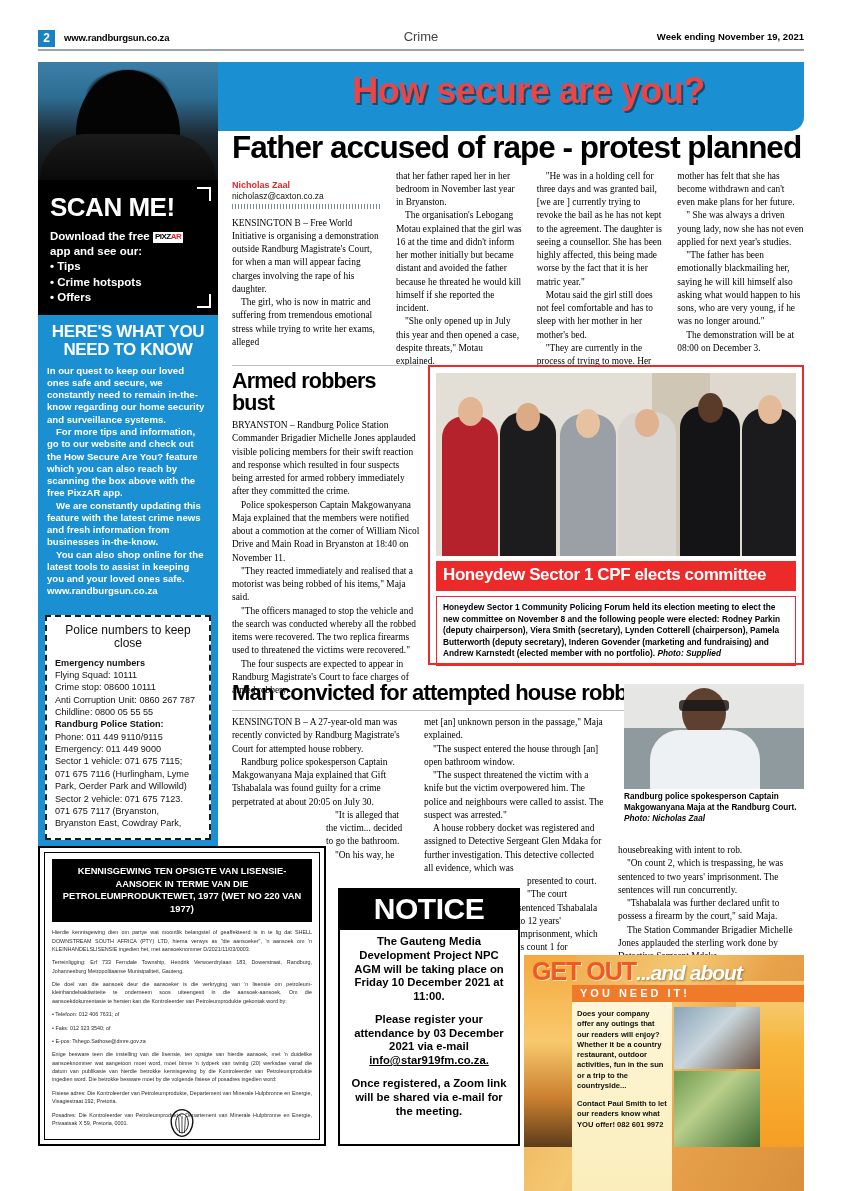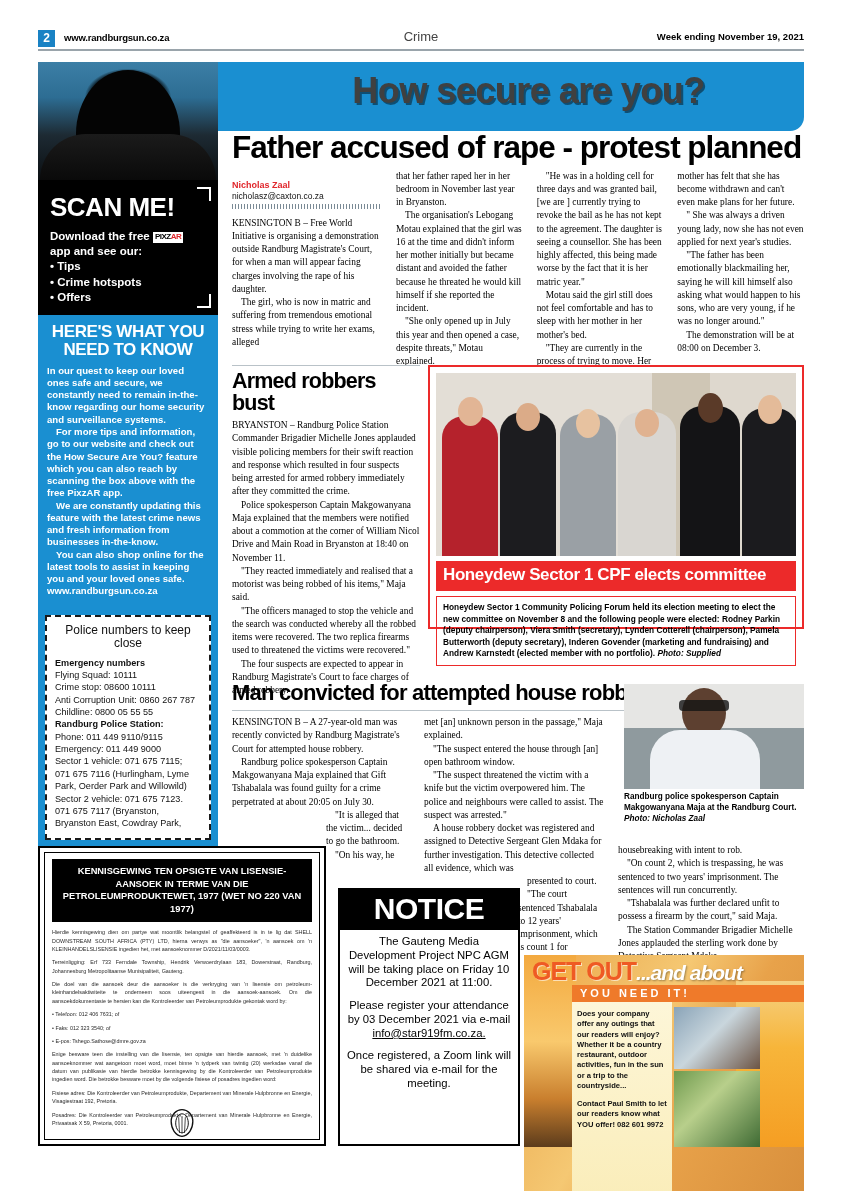--- a/index.html
+++ b/index.html
@@ -39,21 +39,21 @@
   
   .hero { position:absolute; left:38px; top:62px; width:766px; height:69px; }
   .hero-bg {
     position:absolute; inset:0; background:#1a8fd1;
     border-radius:0 0 14px 0;
   }
   .hero-title {
     position:absolute; left:245px; right:30px; top:8px;
     text-align:center;
     font-family:"Liberation Sans", sans-serif; font-weight:bold;
-    font-size:36px; color:#404040; letter-spacing:-0.5px;
+    font-size:36px; color:#ef4444; letter-spacing:-0.5px;
     text-shadow:2px 2px 0 rgba(0,0,0,.45);
   }
 
   
   .hood-photo {
     position:absolute; left:38px; top:62px; width:180px; height:118px;
     background:
       radial-gradient(ellipse 60px 40px at 50% 30%, #000 0%, #000 60%, rgba(0,0,0,0) 72%),
       linear-gradient(180deg,#3c7fa6 0%, #2d6d93 30%, #1d2a33 62%, #0b0f12 100%);
     overflow:hidden;
@@ -140,21 +140,21 @@
 
   
   .notice {
     position:absolute; left:338px; top:888px; width:182px; height:258px;
     background:#fff; border:2px solid #000;
   }
   .notice-head {
     background:#000; color:#fff; text-align:center; padding:2px 0 4px 0;
     font-family:"Liberation Sans", sans-serif; font-weight:bold; font-size:30px; letter-spacing:-0.5px;
   }
-  .notice-body { padding:5px 7px; text-align:center; font-family:"Liberation Sans", sans-serif; font-weight:normal; font-size:11.3px; line-height:1.22; }
+  .notice-body { padding:5px 7px; text-align:center; font-family:"Liberation Sans", sans-serif; font-weight:bold; font-size:11.3px; line-height:1.22; }
   .notice-body p { margin:0 0 9px 0; }
   .notice-body a { color:#000; text-decoration:underline; }
 
   
   .main { position:absolute; left:232px; top:132px; width:572px; }
 
   h1.lead {
     margin:0; font-family:"Liberation Sans", sans-serif; font-weight:bold;
     font-size:31.5px; letter-spacing:-1px; line-height:1.0;
   }
@@ -174,21 +174,21 @@
 
   
   .sec2 { position:absolute; left:232px; top:365px; width:572px; }
   h2.sub {
     margin:0 0 5px 0; font-family:"Liberation Sans", sans-serif; font-weight:bold;
     font-size:21.5px; letter-spacing:-0.8px; line-height:1;
   }
   .rule-top { border-top:1px solid #b9c2c8; margin-bottom:5px; }
 
   .photo-card {
-    position:absolute; left:428px; top:365px; width:376px; height:264px;
+    position:absolute; left:428px; top:365px; width:376px; height:300px;
     border:2.5px solid #ec2a2a; background:#fff; padding:6px;
   }
   .group-photo {
     width:100%; height:183px; position:relative; overflow:hidden;
     background:linear-gradient(180deg,#d9d4cc 0%, #cdc7bd 55%, #b9b2a6 100%);
   }
   .gp-wall { position:absolute; left:0; top:0; right:0; height:100%;
     background:linear-gradient(90deg,#e3ded6 0 60%, #cfc6b5 60% 76%, #ded8ce 76% 100%); }
   .gp-person { position:absolute; bottom:0; border-radius:22px 22px 0 0; }
   .gp-head { position:absolute; border-radius:50%; }

